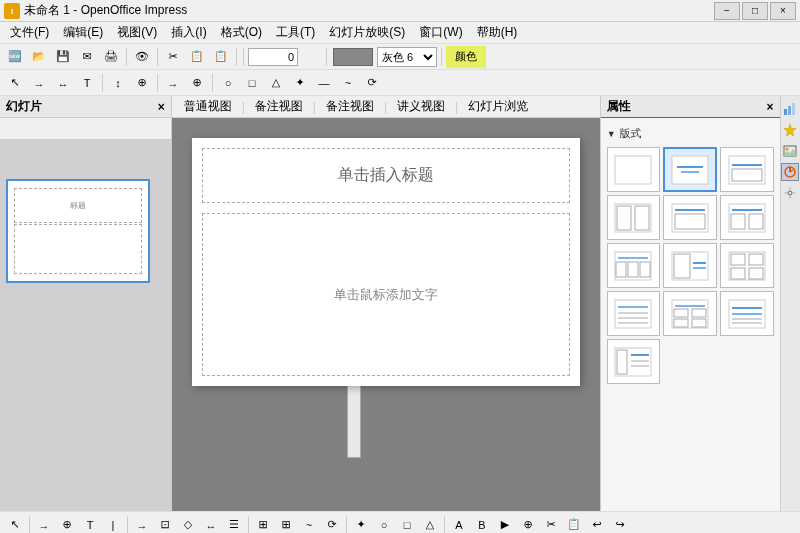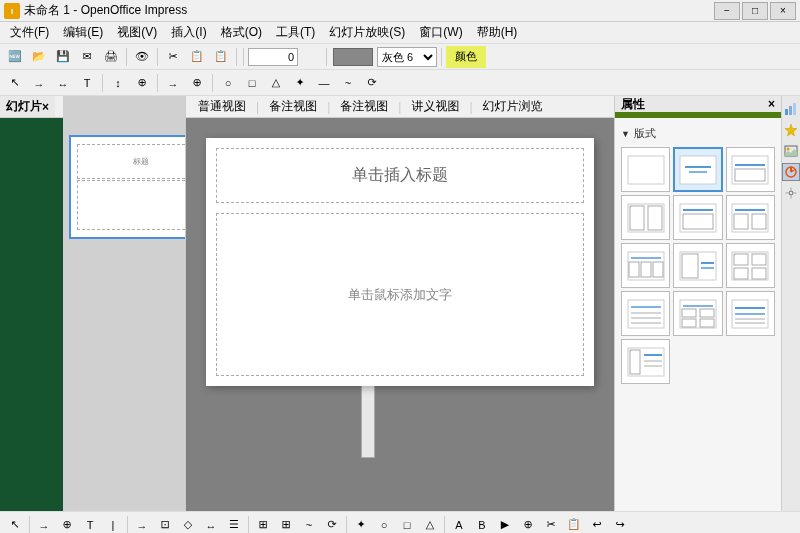--- a/index.html
+++ b/index.html
@@ -23,21 +23,21 @@
     .tb-btn { width: 22px; height: 22px; border: 1px solid transparent; background: transparent; display: flex; align-items: center; justify-content: center; cursor: pointer; font-size: 11px; }
     .tb-separator { width: 1px; height: 18px; background: #ccc; margin: 0 2px; }
     .tb-input { height: 18px; border: 1px solid #aaa; background: white; padding: 0 2px; font-size: 11px; }
     .tb-select { height: 20px; border: 1px solid #aaa; background: white; font-size: 11px; }
     .tb-label { font-size: 11px; color: #444; white-space: nowrap; margin-top: 36px; }
 
     
     .main-area { display: flex; height: calc(533px - 22px - 22px - 26px - 26px - 22px); }
 
     
-    .slides-panel { width: 186px; background: #14532d; border-right: 1px solid #ccc; display: flex; flex-direction: row; }
+    .slides-panel { width: 186px; background: #14532d; border-right: 1px solid #ccc; display: flex; flex-direction: column; }
     .slides-panel-header { height: 22px; background: #e8e8e8; display: flex; align-items: center; padding: 0 6px; border-bottom: 1px solid #ccc; font-size: 12px; font-weight: bold; }
     .slides-panel-close { margin-left: auto; cursor: pointer; font-size: 12px; }
     .slides-content { flex: 1; padding: 6px; overflow-y: auto; background: #d0d0d0; }
     .slide-thumb { background: white; border: 2px solid #4a90d9; margin-bottom: 4px; position: relative; cursor: pointer; }
     .slide-thumb-inner { width: 140px; height: 100px; background: white; display: flex; flex-direction: column; align-items: center; justify-content: space-around; padding: 6px; }
 
     
     .view-tabs { height: 22px; background: #f0f0f0; display: flex; align-items: center; border-bottom: 1px solid #ccc; padding: 0 4px; gap: 0; }
     .view-tab { padding: 2px 8px; font-size: 12px; cursor: pointer; color: #000; border: none; background: transparent; }
     .view-tab.active { color: #000; font-weight: normal; }
@@ -45,21 +45,21 @@
     
     .canvas-area { flex: 1; background: #808080; overflow: auto; display: flex; align-items: flex-start; justify-content: center; padding: 20px; position: relative; }
     .slide-canvas { width: 388px; height: 248px; background: white; box-shadow: 2px 2px 8px rgba(0,0,0,0.3); position: relative; display: flex; flex-direction: column; }
     .slide-title-area { border: 1px dashed #aaa; margin: 10px 10px 5px 10px; height: 55px; display: flex; align-items: center; justify-content: center; cursor: pointer; }
     .slide-title-text { font-size: 16px; color: #666; }
     .slide-content-area { border: 1px dashed #aaa; margin: 5px 10px 10px 10px; flex: 1; display: flex; align-items: center; justify-content: center; cursor: pointer; }
     .slide-content-text { font-size: 13px; color: #888; }
 
     
     .properties-panel { width: 195px; background: #f5f5f5; border-left: 1px solid #ccc; display: flex; flex-direction: column; }
-    .properties-header { height: 22px; background: #e8e8e8; display: flex; align-items: center; padding: 0 6px; border-bottom: 6px solid #4d7c0f; font-size: 12px; font-weight: bold; }
+    .properties-header { height: 22px; background: #e8e8e8; display: flex; align-items: center; padding: 0 6px; border-bottom: 1px solid #4d7c0f; font-size: 12px; font-weight: bold; }
     .properties-close { margin-left: auto; cursor: pointer; font-size: 12px; }
     .properties-content { flex: 1; overflow-y: auto; padding: 6px; }
     .prop-section { margin-bottom: 6px; }
     .prop-section-title { font-size: 11px; color: #333; padding: 2px 0; display: flex; align-items: center; gap: 4px; margin-bottom: 4px; }
     .expand-icon { font-size: 9px; }
     .layouts-grid { display: grid; grid-template-columns: repeat(3, 1fr); gap: 3px; }
     .layout-item { border: 1px solid #bbb; background: white; height: 45px; display: flex; align-items: center; justify-content: center; cursor: pointer; position: relative; }
     .layout-item.selected { border: 2px solid #4a90d9; background: #dceeff; }
 
     

